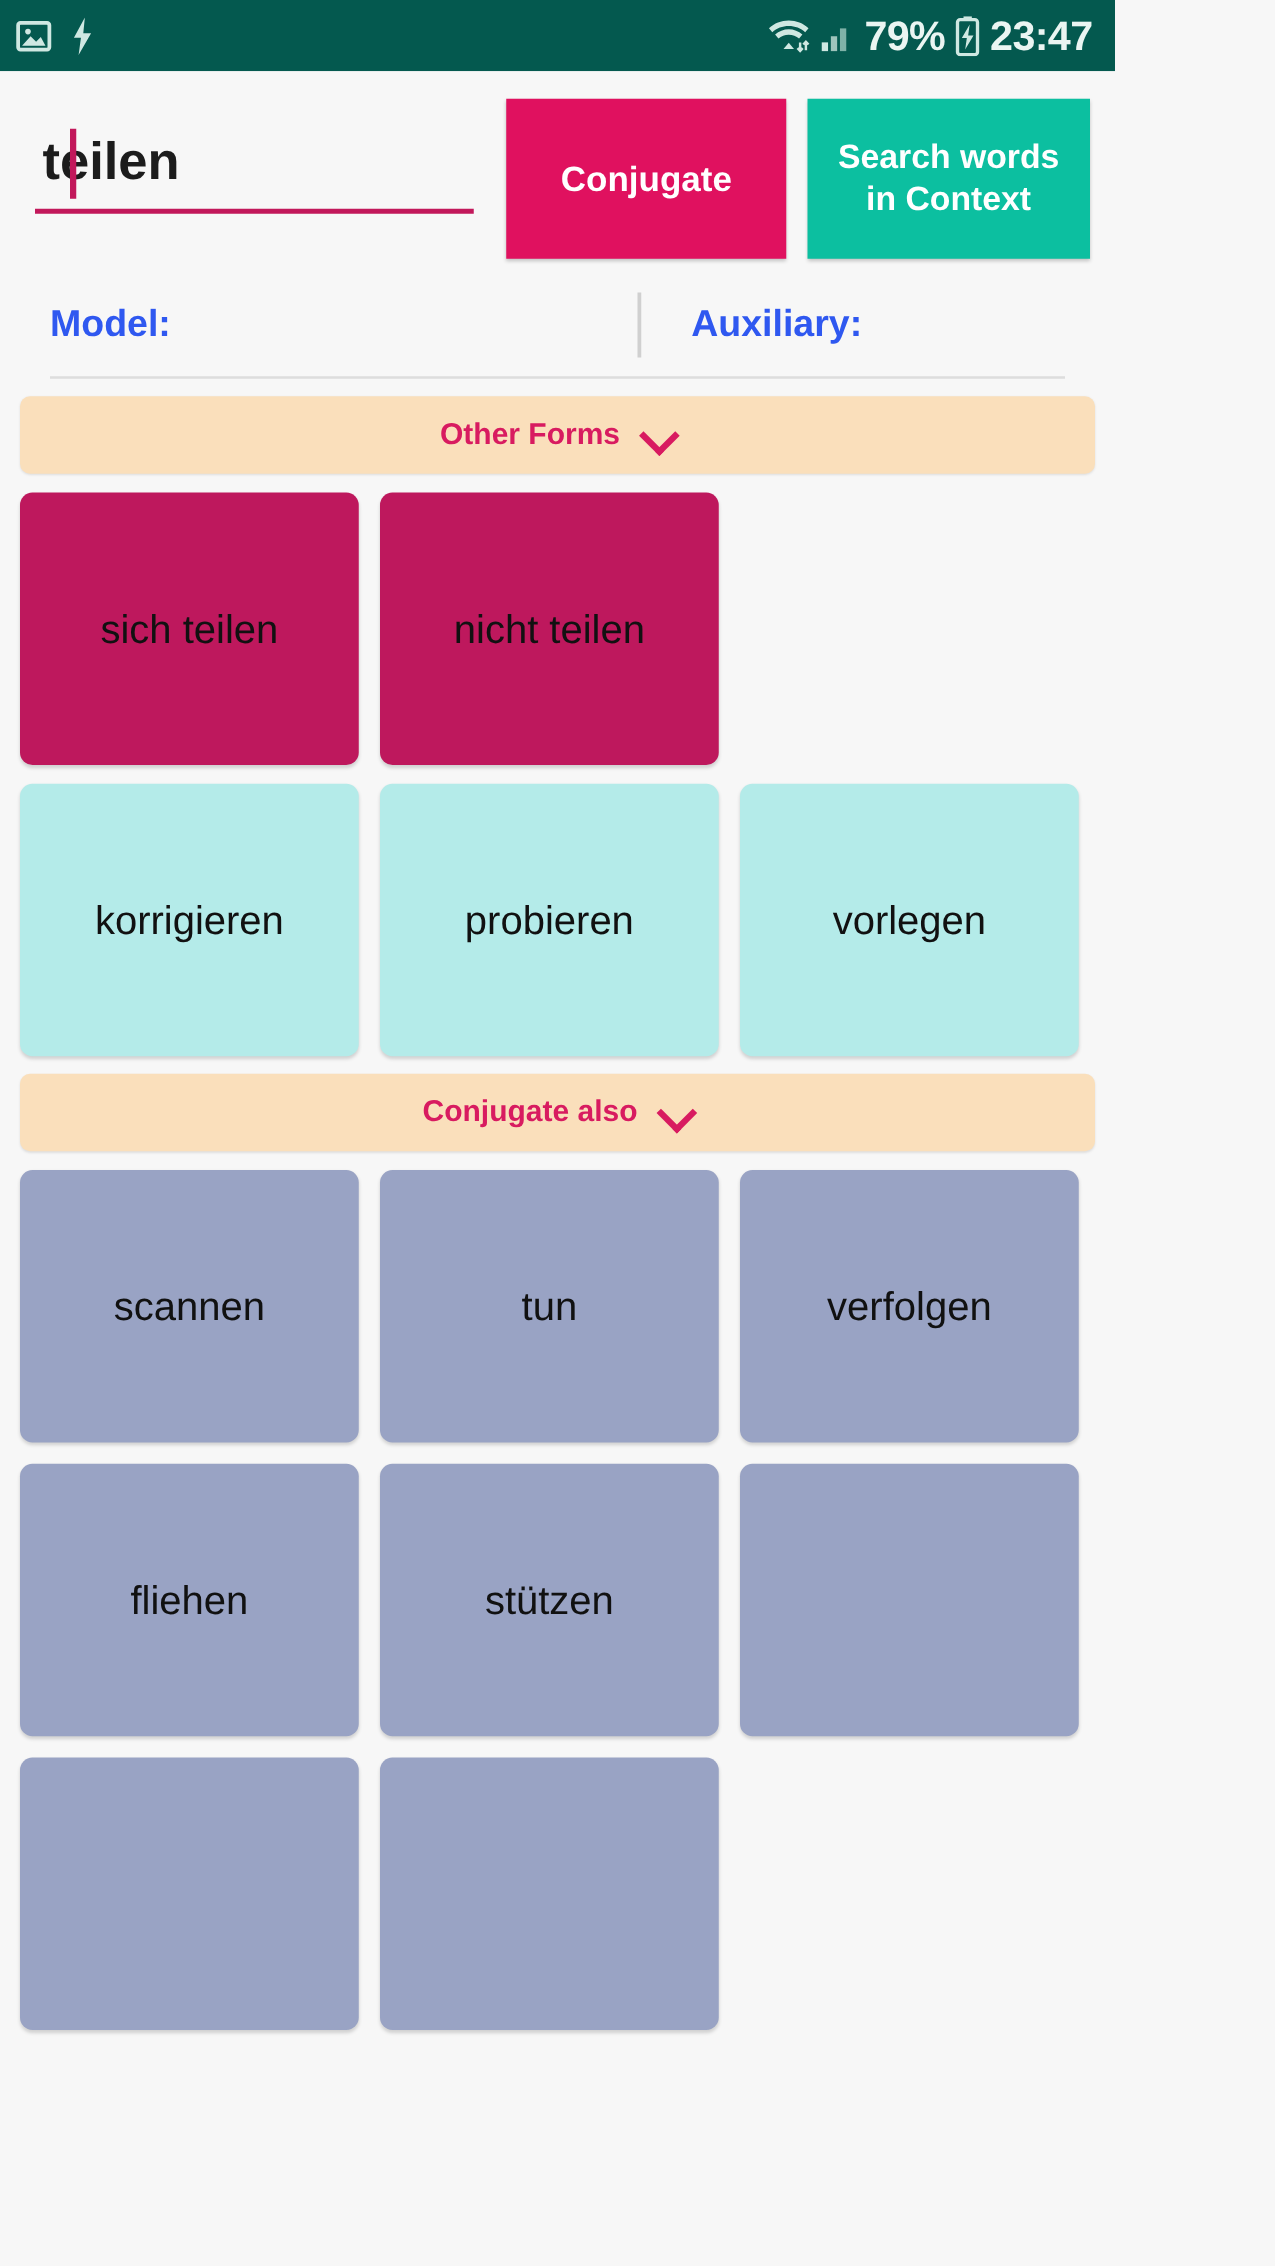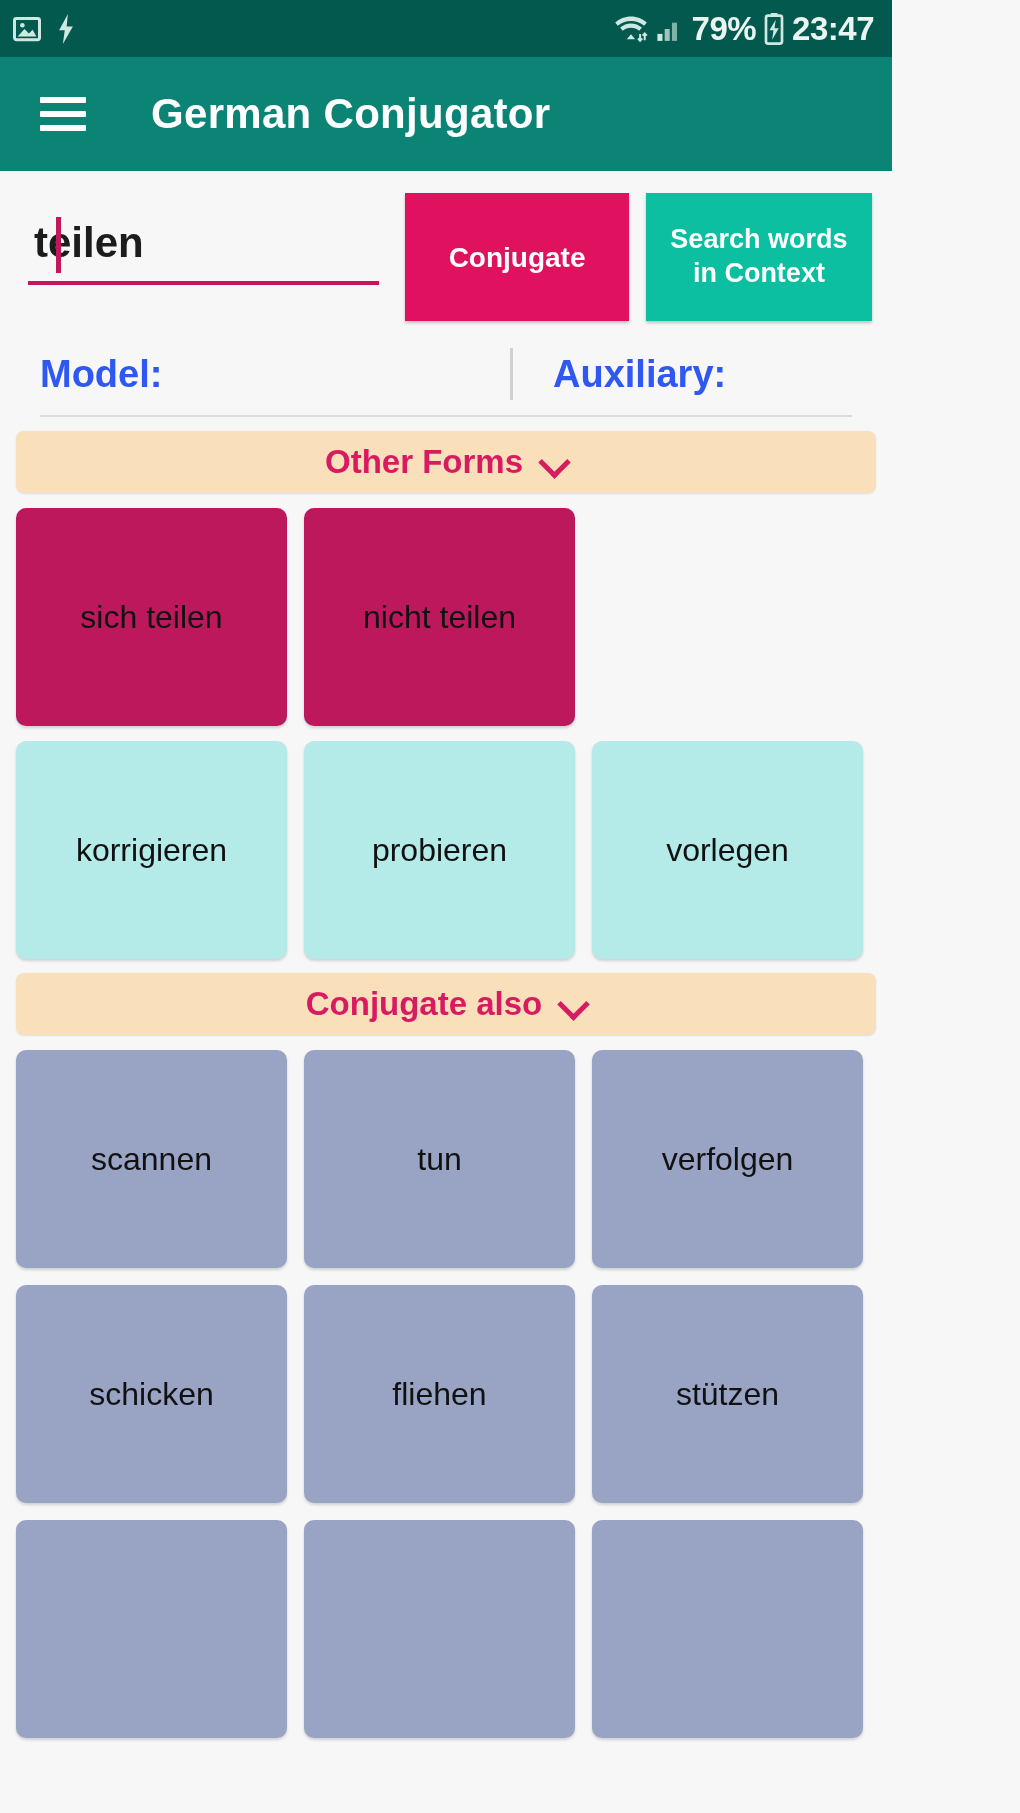--- a/index.html
+++ b/index.html
@@ -147,21 +147,21 @@
   
   .meta-row {
     display: flex;
     align-items: center;
     padding: 28px 40px 0 40px;
     height: 78px;
   }
   .meta-block {
     display: flex;
     align-items: center;
-    font-size: 38px;
+    font-size: 30px;
     font-weight: 700;
     color: #2f58f0;
   }
   .meta-model { width: 470px; }
   .meta-divider {
     width: 3px;
     height: 52px;
     background: #d0d0d0;
     margin-right: 40px;
   }
@@ -179,21 +179,21 @@
     height: 62px;
     display: flex;
     align-items: center;
     justify-content: center;
     gap: 18px;
     cursor: pointer;
     box-shadow: 0 1px 2px rgba(0,0,0,0.10);
   }
   .section-header .label {
     color: #d81b60;
-    font-size: 33px;
+    font-size: 24px;
     font-weight: 700;
   }
   .chev {
     width: 26px;
     height: 26px;
     position: relative;
     display: inline-block;
   }
   .chev::before {
     content: "";
@@ -273,28 +273,20 @@
         <svg class="icon-img" width="20" height="32" viewBox="0 0 14 24">
           <rect x="4.6" y="0" width="5" height="2.2" fill="#cfe8e2"></rect>
           <rect x="1" y="2" width="12" height="21" rx="1.6" fill="none" stroke="#cfe8e2" stroke-width="2"></rect>
           <path d="M8.3 5 L3.6 13 H6.6 L5.6 20 L10.6 11.5 H7.4 Z" fill="#cfe8e2"></path>
         </svg>
       </span>
       <span class="status-text">23:47</span>
     </div>
   </div>
 
-  <div class="app-bar">
-    <div class="hamburger">
-      <span></span>
-      <span></span>
-      <span></span>
-    </div>
-    <div class="app-title">German Conjugator</div>
-  </div>
 
   <div class="content">
 
     <div class="search-row">
       <div class="verb-input-wrap input-inner">
         <span class="caret"></span>
         <input class="verb-input" type="text" value="teilen" style="">
       </div>
       <button class="btn btn-conjugate">Conjugate</button>
       <button class="btn btn-search-context">Search words in Context</button>
@@ -329,21 +321,20 @@
     </div>
 
     <div class="section-header">
       <span class="label">Conjugate also</span>
       <span class="chev"></span>
     </div>
     <div class="card-grid grid-also">
       <div class="card card-also">scannen</div>
       <div class="card card-also">tun</div>
       <div class="card card-also">verfolgen</div>
-      <div class="card card-also">schicken</div>
       <div class="card card-also">fliehen</div>
       <div class="card card-also">stützen</div>
       <div class="card card-also"></div>
       <div class="card card-also"></div>
       <div class="card card-also"></div>
     </div>
 
   </div>
 </div>
 

